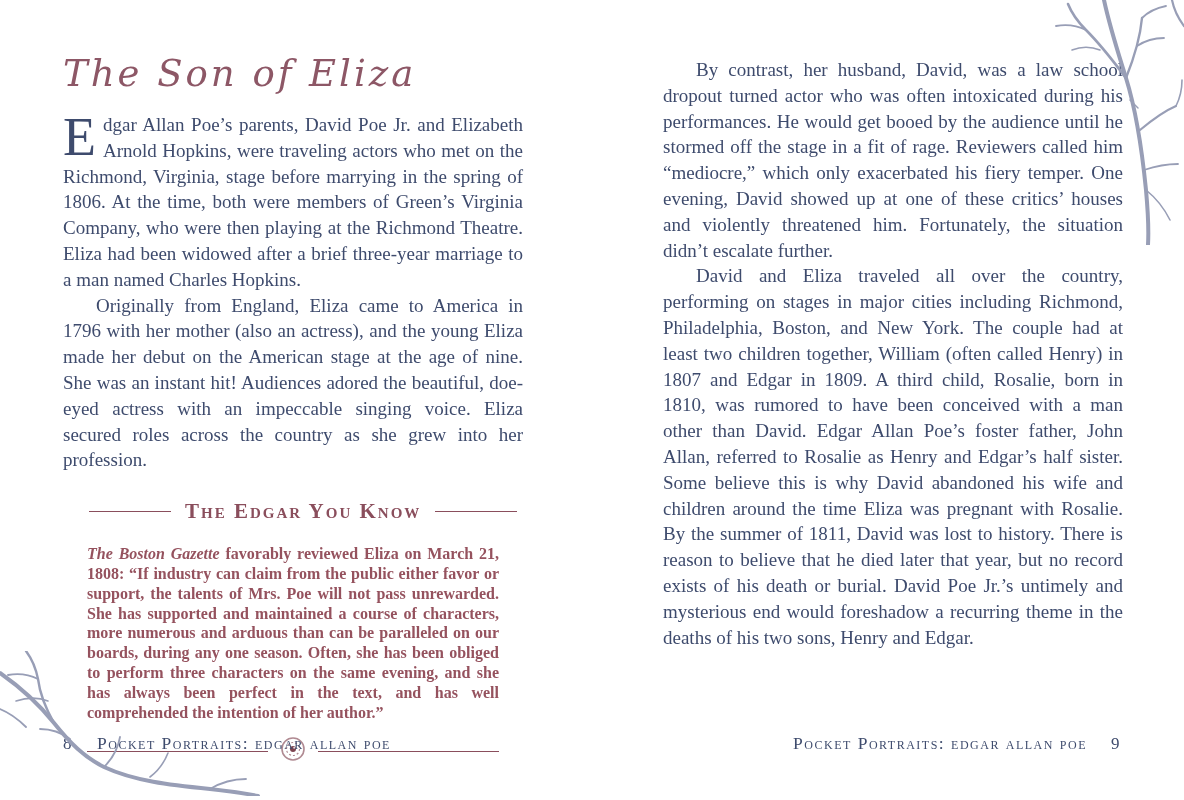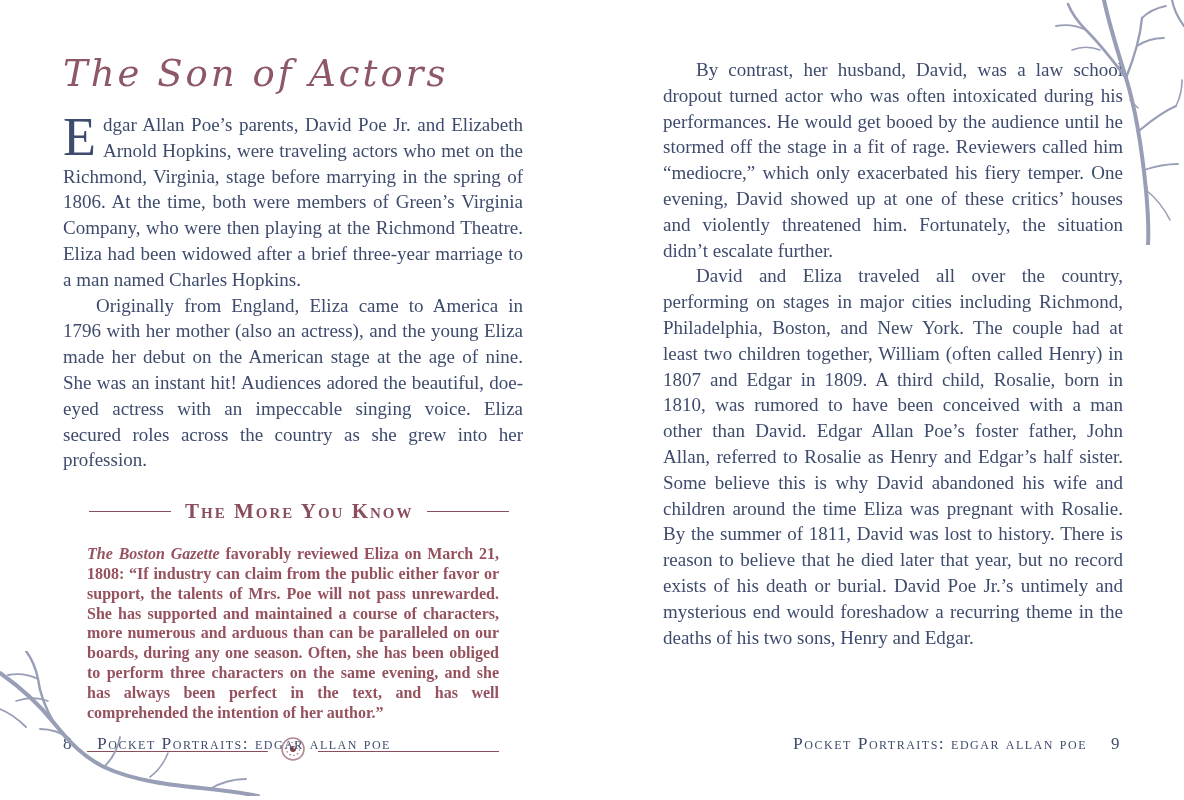--- a/index.html
+++ b/index.html
@@ -117,30 +117,30 @@
   
   .branch { position: absolute; pointer-events: none; }
   .branch-top-right { top: 0; right: 0; }
   .branch-bottom-left { left: 0; bottom: 0; }
 </style>
 </head>
 <body>
 
 <div class="page page-left">
 
-  <div class="chapter-title">The Son of Actors</div>
+  <div class="chapter-title">The Son of Eliza</div>
 
   <p class="body-text first"><span class="dropcap">E</span><span>dgar Allan Poe’s parents, David Poe Jr. and Elizabeth Arnold Hopkins, were traveling actors who met on the Richmond, Virginia, stage before marrying in the spring of 1806. At the time, both were members of Green’s Virginia Company, who were then playing at the Richmond Theatre. Eliza had been widowed after a brief three-year marriage to a man named Charles Hopkins.</span></p>
 
   <p class="body-text para-indent">Originally from England, Eliza came to America in 1796 with her mother (also an actress), and the young Eliza made her debut on the American stage at the age of nine. She was an instant hit! Audiences adored the beautiful, doe-eyed actress with an impeccable singing voice. Eliza secured roles across the country as she grew into her profession.</p>
 
   <div class="sidebar">
     <div class="sidebar-header">
       <span class="rule left"></span>
-      <span class="sidebar-heading">The More You Know</span>
+      <span class="sidebar-heading">The Edgar You Know</span>
       <span class="rule"></span>
     </div>
 
     <p class="sidebar-body"><span class="sidebar-source">The Boston Gazette</span><span> favorably reviewed Eliza on March 21, 1808: “If industry can claim from the public either favor or support, the talents of Mrs. Poe will not pass unrewarded. She has supported and maintained a course of characters, more numerous and arduous than can be paralleled on our boards, during any one season. Often, she has been obliged to perform three characters on the same evening, and she has always been perfect in the text, and has well comprehended the intention of her author.”</span></p>
 
     <div class="ornament-divider">
       <span class="rule"></span>
       <span>
         <svg width="26" height="26" viewBox="0 0 26 26">
           <circle cx="13" cy="13" r="11" fill="none" stroke="#b08a92" stroke-width="1.6"></circle>

